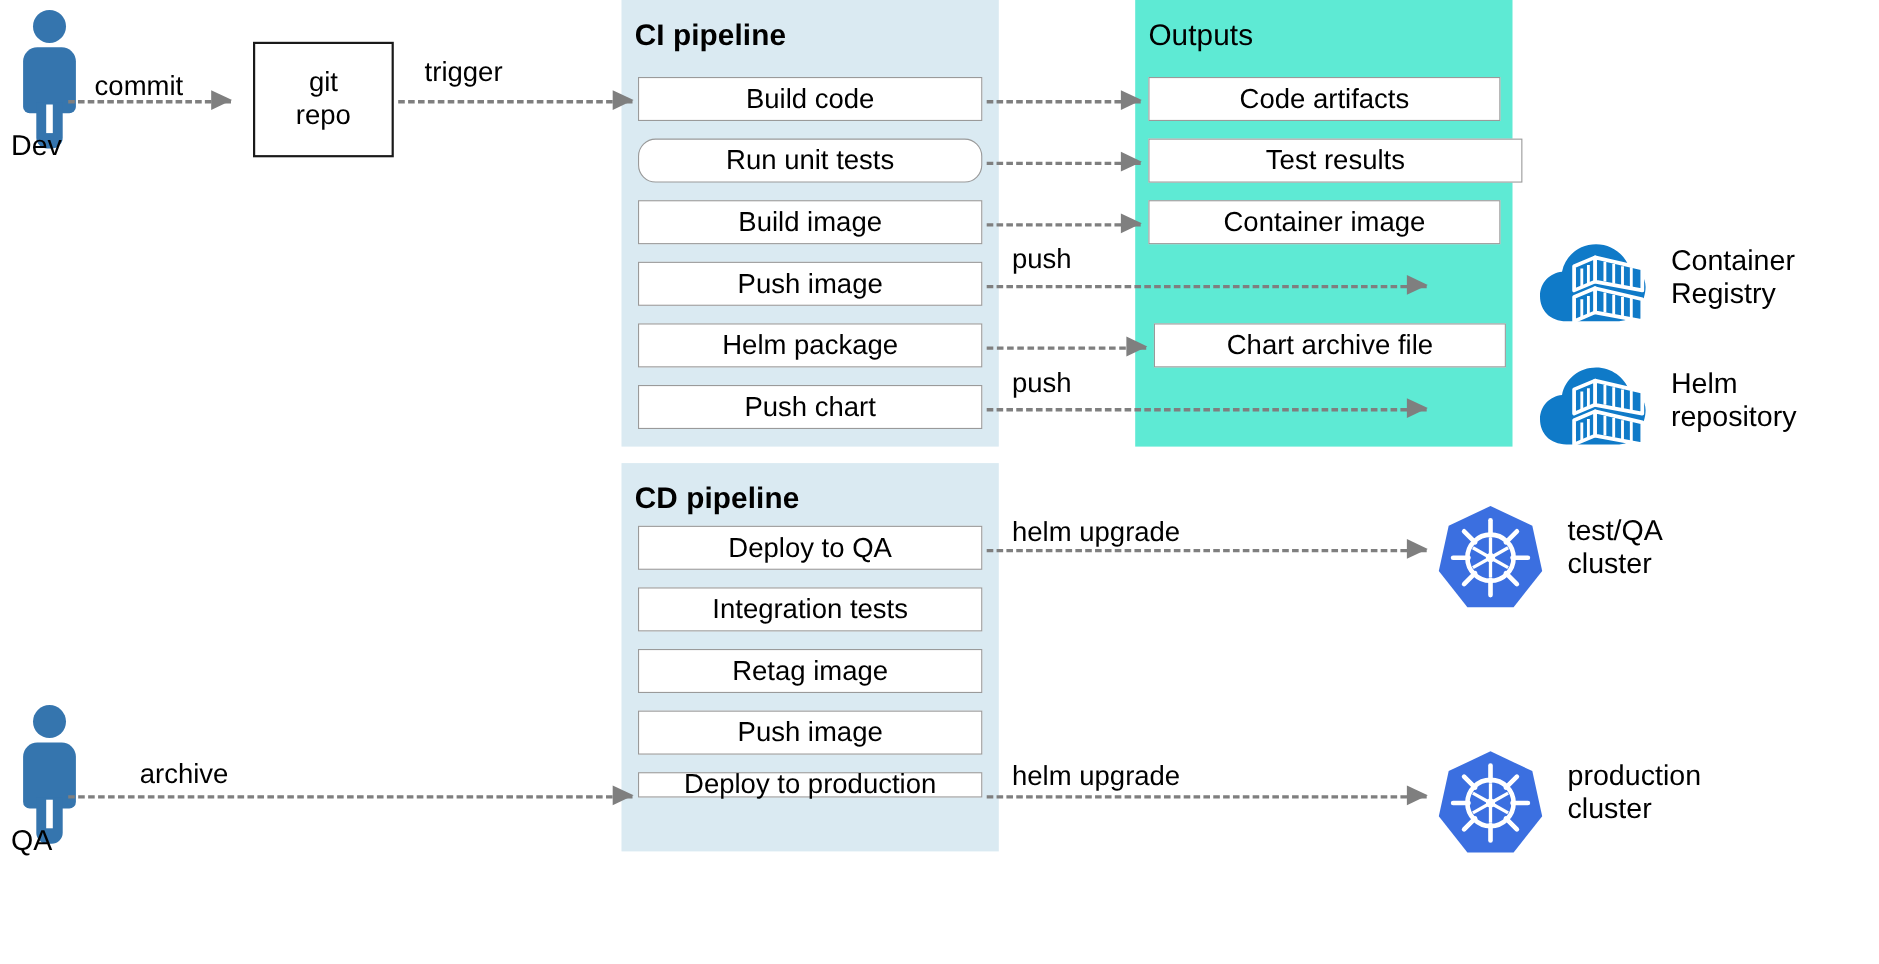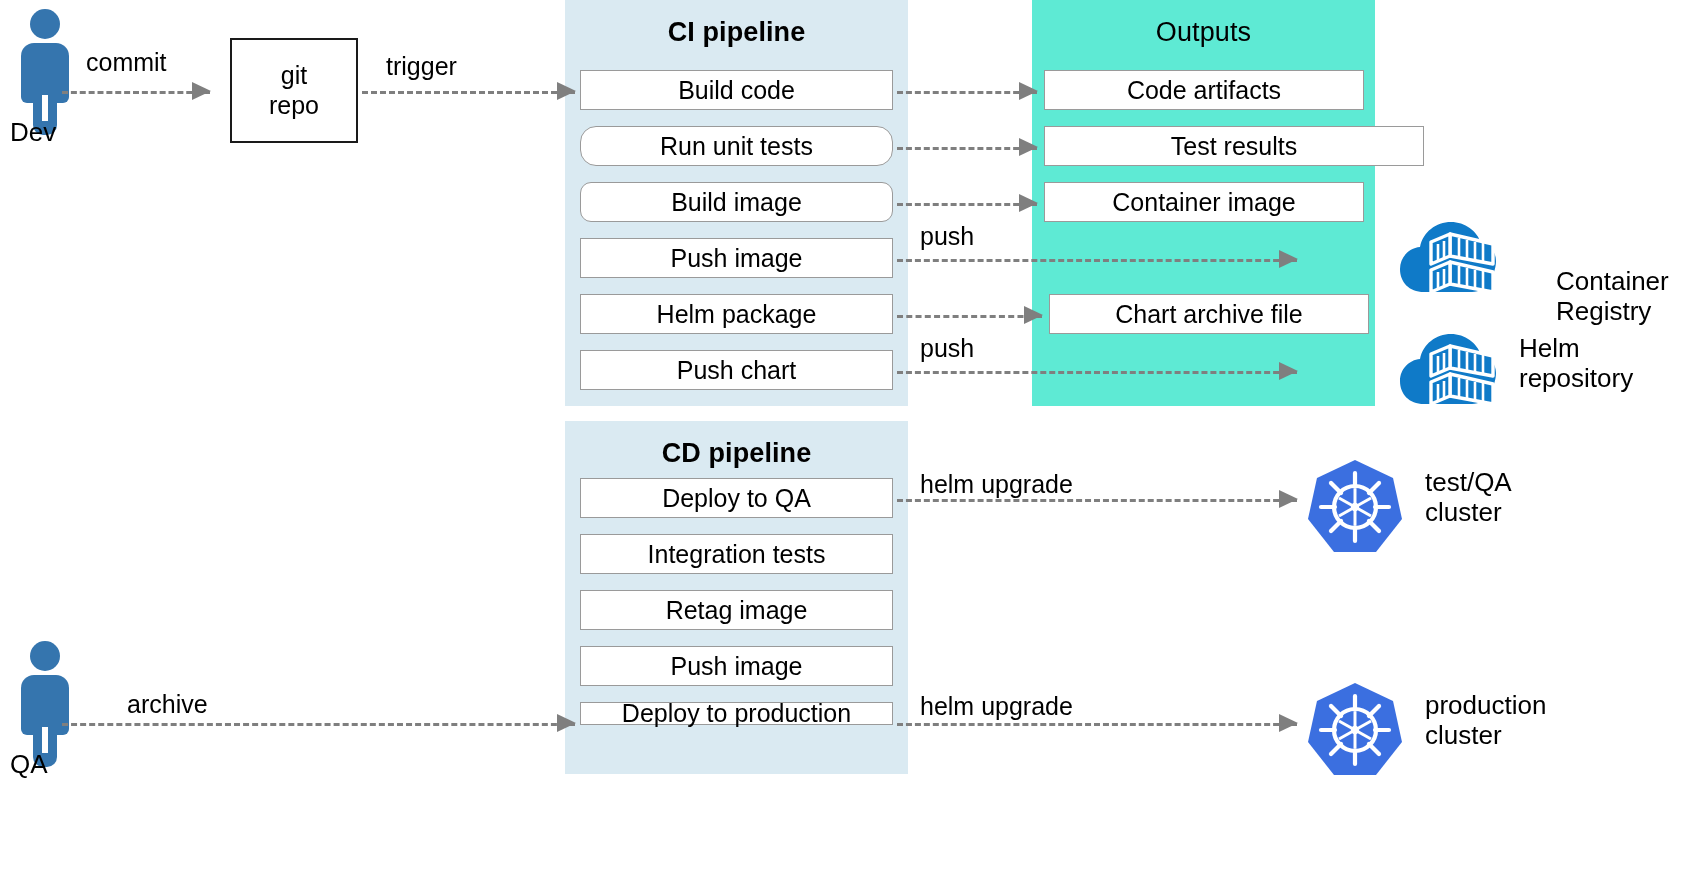--- a/index.html
+++ b/index.html
@@ -7,22 +7,22 @@
     width:1708px;height:876px;position:relative;overflow:hidden;
     font-family:"Liberation Sans","DejaVu Sans",sans-serif;
     color:#000000;
   }
 
   
   .panel{position:absolute;}
   .panel-ci,.panel-cd{background:#DAEAF2;}
   .panel-out{background:#5eead4;}
   .panel-title{
-    position:absolute;width:100%;text-align:center;
-    font-size:27px;font-weight:bold;letter-spacing:.1px;
+    position:absolute;width:100%;text-align:left;
+    font-size:27px;font-weight:bold;letter-spacing:.1px;padding-left:12px;
   }
   .panel-title.light{font-weight:normal;font-size:27px;}
 
   
   .box{
     position:absolute;background:#ffffff;border:1.6px solid #9a9a9a;
     display:flex;align-items:center;justify-content:center;
     font-size:25px;line-height:1;box-sizing:border-box;
   }
 
@@ -112,37 +112,37 @@
   <span>git</span>
   <span>repo</span>
 </div>
 
 <div class="box" style="left:580px;top:70px;width:313px;height:40px;">
   <span>Build code</span>
   </div>
 <div class="box" style="left:580px;top:126px;width:313px;height:40px;border-radius:16px;">
   <span>Run unit tests</span>
   </div>
-<div class="box" style="left:580px;top:182px;width:313px;height:40px;border-radius:11px;">
+<div class="box" style="left:580px;top:182px;width:313px;height:40px;">
   <span>Build image</span>
   </div>
 <div class="box" style="left:580px;top:238px;width:313px;height:40px;">
   <span>Push image</span>
   </div>
 <div class="box" style="left:580px;top:294px;width:313px;height:40px;">
   <span>Helm package</span>
   </div>
 <div class="box" style="left:580px;top:350px;width:313px;height:40px;">
   <span>Push chart</span>
   </div>
 
 <div class="box" style="left:1044px;top:70px;width:320px;height:40px;">
   <span>Code artifacts</span>
   </div>
-<div class="box" style="left:1044px;top:126px;width:380px;height:40px;">
+<div class="box" style="left:1044px;top:126px;width:340px;height:40px;">
   <span>Test results</span>
   </div>
 <div class="box" style="left:1044px;top:182px;width:320px;height:40px;">
   <span>Container image</span>
   </div>
 <div class="box" style="left:1049px;top:294px;width:320px;height:40px;">
   <span>Chart archive file</span>
   </div>
 
 <div class="box" style="left:580px;top:478px;width:313px;height:40px;">
@@ -158,21 +158,21 @@
   <span>Push image</span>
   </div>
 <div class="box" style="left:580px;top:702px;width:313px;height:23px;">
   <span>Deploy to production</span>
   </div>
 
 <div class="conn" style="left:62px;top:91px;width:148px;">
     <div class="line"></div>
     <div class="head"></div>
   </div>
-<div class="edge-label" style="left:86px;top:48px;">commit</div>
+<div class="edge-label" style="left:86px;top:64px;">commit</div>
 
 <div class="conn" style="left:362px;top:91px;width:213px;">
     <div class="line"></div>
     <div class="head"></div>
   </div>
 <div class="edge-label" style="left:386px;top:52px;">trigger</div>
 
 <div class="conn" style="left:897px;top:91px;width:140px;">
     <div class="line"></div>
     <div class="head"></div>
@@ -241,21 +241,21 @@
         <line x1="46" y1="29" x2="46" y2="47"></line>
       <line x1="61" y1="54" x2="61" y2="72"></line>
         <line x1="69" y1="56" x2="69" y2="74"></line>
       <line x1="77" y1="58" x2="77" y2="76"></line>
         <line x1="85" y1="59" x2="85" y2="77"></line>
       <line x1="40" y1="60" x2="40" y2="77"></line>
         <line x1="46" y1="57" x2="46" y2="75"></line>
     </g>
   </svg>
 </div>
-<div class="svc-label" style="left:1556px;top:222px;margin-top:45px;">
+<div class="svc-label" style="left:1519px;top:222px;">
   <div>Container</div>
   <div>Registry</div>
 </div>
 
 <div class="svc" style="left:1398px;top:324px;width:100px;height:92px;">
   <svg viewBox="0 0 100 92" width="100" height="92" aria-hidden="true">
     <path d="M26 80 C11 80 2 70 2 57 C2 45 11 36 22 35 C25 20 38 10 53 10 C67 10 79 19 83 31 C92 32 98 40 98 49 C98 61 89 80 74 80 Z" fill="#0F7AC8"></path>
     <g fill="#0F7AC8" stroke="#ffffff" stroke-width="3.4" stroke-linejoin="round">
       <path d="M52 22 L95 32 L95 52 L52 44 Z"></path>
       <path d="M52 22 L52 44 L33 52 L33 30 Z"></path>

